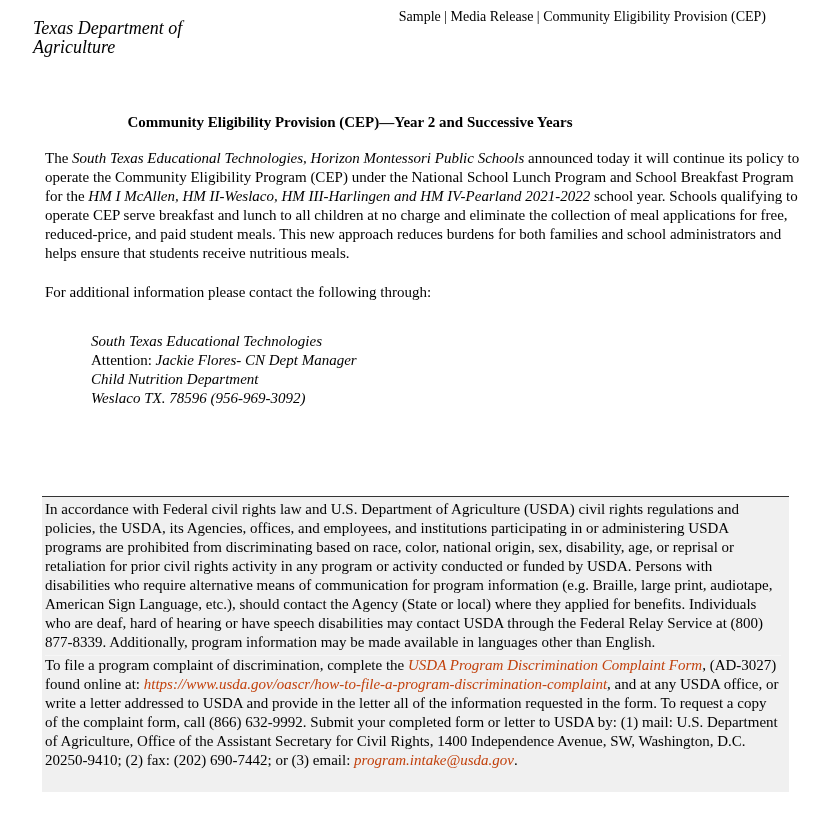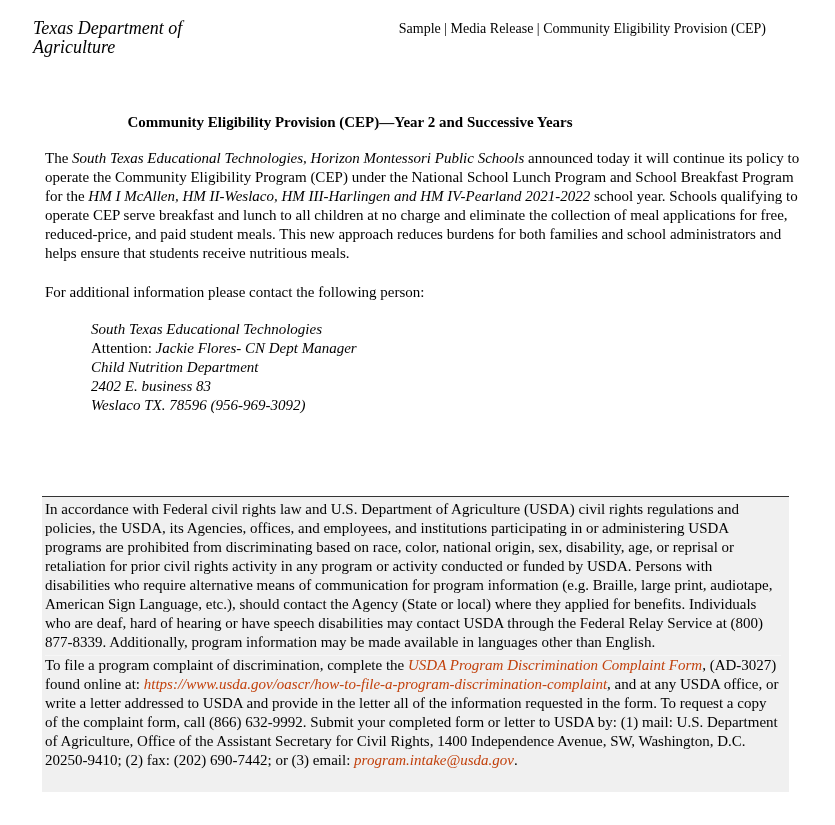--- a/index.html
+++ b/index.html
@@ -5,37 +5,37 @@
     html, body { margin: 0; padding: 0; background: #ffffff; }
     body {
       width: 835px; height: 825px; position: relative; overflow: hidden;
       font-family: "Liberation Serif", serif; color: #000; font-size: 15px;
     }
     .hdr-left {
       position: absolute; left: 33px; top: 19px; font-style: italic;
       font-size: 18px; line-height: 19px;
     }
     .hdr-right {
-      position: absolute; right: 69px; top: 19px; 
+      position: absolute; right: 69px; top: 7px; 
       font-size: 14px; line-height: 19px;
     }
     .title {
       position: absolute; left: 0; width: 700px; top: 113px; text-align: center;
       font-weight: bold; font-size: 15px; line-height: 19px;
     }
     .body-para {
       position: absolute; left: 45px; top: 149px; width: 760px;
       line-height: 19px; font-size: 15px;
     }
     .body-para i { font-style: italic; text-align: right; }
     .contact-intro {
       position: absolute; left: 45px; top: 283px; line-height: 19px;
     }
     .contact {
-      position: absolute; left: 91px; top: 320px; line-height: 19px;
+      position: absolute; left: 91px; top: 332px; line-height: 19px;
     }
     .contact .it { font-style: italic; }
     .disclaimer {
       position: absolute; left: 42px; top: 496px; width: 747px; height: 296px;
       background: #f0f0f0; border-top: 1.5px solid #333;
       box-sizing: border-box; padding: 3px 8px 0 3px;
       font-size: 15px; line-height: 19px;
     }
     .disclaimer p { margin: 0; }
     .disclaimer p + p { margin-top: 3px; }
@@ -51,26 +51,25 @@
 </div>
 
 <div class="hdr-right">
   <div>Sample | Media Release | Community Eligibility Provision (CEP)</div>
 </div>
 
 <div class="title">Community Eligibility Provision (CEP)—Year 2 and Successive Years</div>
 
 <div class="body-para"><span>The </span><i>South Texas Educational Technologies, Horizon Montessori Public Schools</i><span> announced today it will continue its policy to operate the Community Eligibility Program (CEP) under the National School Lunch Program and School Breakfast Program for the </span><i>HM I McAllen, HM II-Weslaco, HM III-Harlingen and HM IV-Pearland 2021-2022</i><span> school year. Schools qualifying to operate CEP serve breakfast and lunch to all children at no charge and eliminate the collection of meal applications for free, reduced-price, and paid student meals. This new approach reduces burdens for both families and school administrators and helps ensure that students receive nutritious meals.</span></div>
 
-<div class="contact-intro">For additional information please contact the following person:</div>
+<div class="contact-intro">For additional information please contact the following through:</div>
 
 <div class="contact">
   <div class="it">South Texas Educational Technologies</div>
   <div><span>Attention:  </span><span class="it">Jackie Flores- CN Dept Manager</span></div>
   <div class="it">Child Nutrition Department</div>
-  <div class="it">2402 E. business 83</div>
   <div class="it">Weslaco TX. 78596 (956-969-3092)</div>
 </div>
 
 <div class="disclaimer">
   <p>In accordance with Federal civil rights law and U.S. Department of Agriculture (USDA) civil rights regulations and policies, the USDA, its Agencies, offices, and employees, and institutions participating in or administering USDA programs are prohibited from discriminating based on race, color, national origin, sex, disability, age, or reprisal or retaliation for prior civil rights activity in any program or activity conducted or funded by USDA. Persons with disabilities who require alternative means of communication for program information (e.g. Braille, large print, audiotape, American Sign Language, etc.), should contact the Agency (State or local) where they applied for benefits. Individuals who are deaf, hard of hearing or have speech disabilities may contact USDA through the Federal Relay Service at (800) 877-8339. Additionally, program information may be made available in languages other than English.</p>
   <p class="sep"><span>To file a program complaint of discrimination, complete the </span><span class="lnk">USDA Program Discrimination Complaint Form</span><span>, (AD-3027) found online at: </span><span class="lnk">https://www.usda.gov/oascr/how-to-file-a-program-discrimination-complaint</span><span>,  and at any USDA office, or write a letter addressed to USDA and provide in the letter all of the information requested in the form. To request a copy of the complaint form, call (866) 632-9992. Submit your completed form or letter to USDA by: (1) mail: U.S. Department of Agriculture, Office of the Assistant Secretary for Civil Rights, 1400 Independence Avenue, SW, Washington, D.C. 20250-9410; (2) fax: (202) 690-7442; or (3) email: </span><span class="lnk">program.intake@usda.gov</span><span>.</span></p>
 </div>
 
 </body></html>

